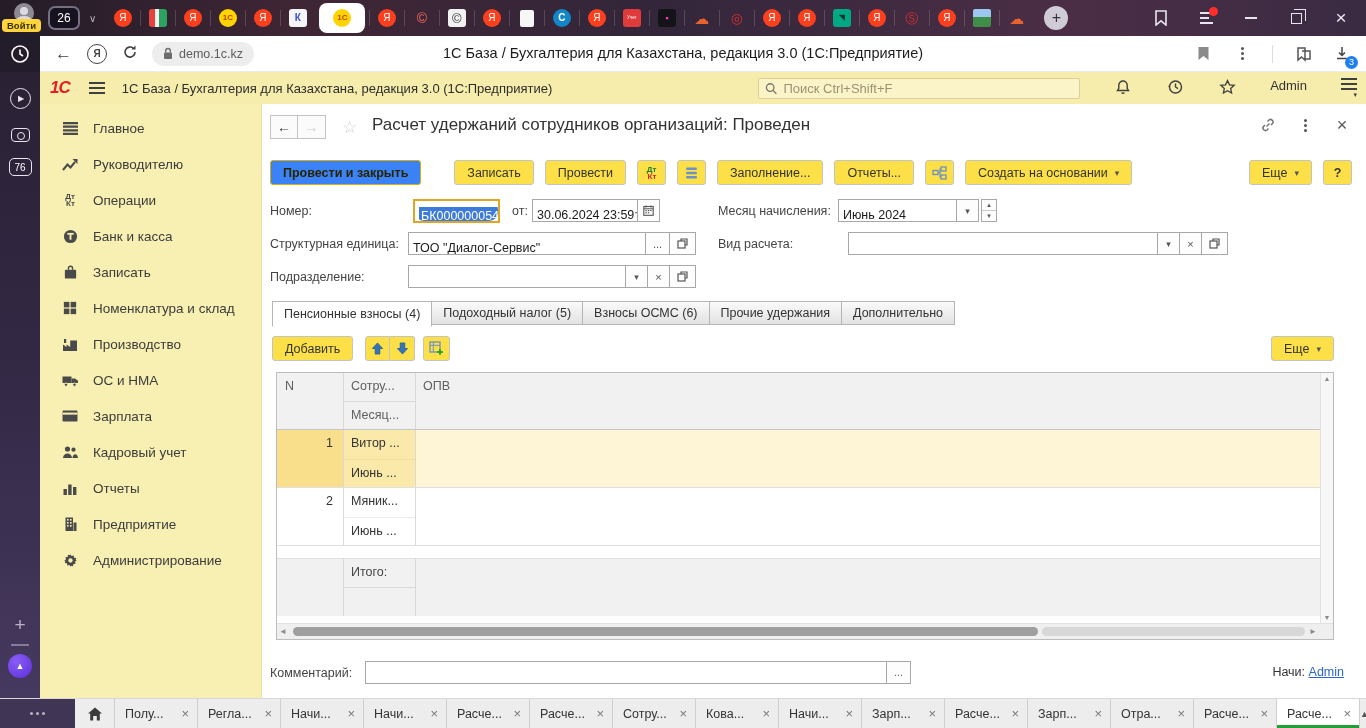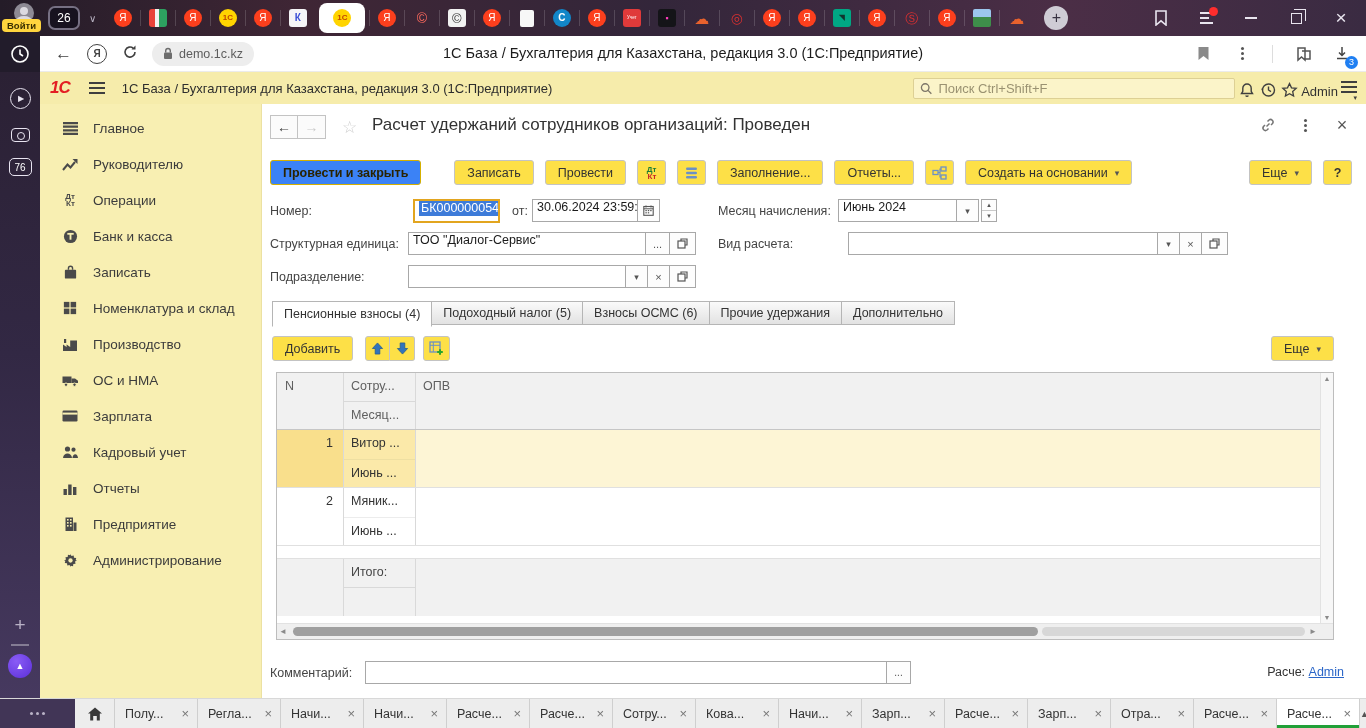--- a/index.html
+++ b/index.html
@@ -46,21 +46,21 @@
   .vdots { width:3px; height:3px; border-radius:50%; background:#555; box-shadow:0 -5px 0 #555, 0 5px 0 #555; display:inline-block; }
   .vsep { width:1px; height:18px; background:#ddd; }
   .dlbadge { position:absolute; right:-7px; bottom:-6px; background:#1f7ff2; color:#fff; font-size:9px; width:13px; height:13px; border-radius:50%; display:flex; align-items:center; justify-content:center; }
 
   
   .appheader { position:absolute; left:40px; top:72px; width:1326px; height:32px; background:#f6ecab; display:flex; align-items:center; }
   .logo1c { color:#e31e24; font-weight:bold; font-style:italic; font-size:17px; letter-spacing:-1px; margin-left:10px; }
   .burger { margin-left:19px; display:flex; flex-direction:column; gap:3px; cursor:pointer; }
   .burger i { width:16px; height:2px; background:#3f3f3f; }
   .apptitle { margin-left:17px; font-size:13px; color:#2d2d2d; white-space:nowrap; }
-  .hdr-right { margin-left:auto; display:flex; align-items:flex-end; gap:3px; padding-right:9px; }
+  .hdr-right { margin-left:auto; display:flex; align-items:flex-start; gap:34px; padding-right:9px; }
   .searchbox { width:322px; height:21px; background:#fbf4c9; border:1px solid #ddd094; border-radius:2px; display:flex; align-items:center; padding:0 6px; gap:4px; }
   .searchbox input { border:none; outline:none; background:transparent; font-family:inherit; font-size:13px; color:#444; width:100%; }
   .searchbox input::placeholder { color:#9a9272; }
   .hdr-ico { display:flex; align-items:center; justify-content:center; width:18px; height:18px; cursor:pointer; }
   .hdr-user { font-size:13px; color:#333; cursor:pointer; }
   .svcmenu { display:flex; flex-direction:column; gap:3px; align-items:flex-end; cursor:pointer; }
   .svcmenu i { width:16px; height:2px; background:#3f3f3f; }
   .svcmenu em { font-style:normal; font-size:7px; color:#3f3f3f; line-height:3px; }
 
   
@@ -98,21 +98,21 @@
   .toolbar { position:absolute; left:8px; top:56px; right:14px; display:flex; align-items:center; gap:11px; }
   .btn { height:25px; border:1px solid #c3c3c3; border-radius:3px; background:#fde047; font-size:12.5px; color:#333; display:inline-flex; align-items:center; justify-content:center; padding:0 12px; cursor:pointer; white-space:nowrap; }
   .btn.primary { background:#3b82f6; border-color:#d5b000; font-weight:bold; color:#2a2300; margin-right:22px; }
   .btn .caret { font-size:9px; color:#555; margin-left:7px; }
   .iconbtn { width:29px; padding:0; }
   .ml-auto { margin-left:auto; }
   .helpbtn { width:29px; padding:0; font-weight:bold; }
 
   .flabel { position:absolute; font-size:12.5px; color:#444; white-space:nowrap; }
   .fwrap { position:absolute; display:flex; height:23px; border:1px solid #a8a8a8; background:#fff; }
-  .fval { padding:0 4px 0 4px; font-size:12.5px; color:#1a1a1a; white-space:nowrap; overflow:hidden; }
+  .fval { padding:8px 4px 0 4px; font-size:12.5px; color:#1a1a1a; white-space:nowrap; overflow:hidden;border-radius:9px; }
   .fbtn { border-left:1px solid #a8a8a8; display:flex; align-items:center; justify-content:center; font-size:9px; color:#555; background:#fdfdfd; cursor:pointer; flex:0 0 auto; }
   .numwrap { border:2px solid #e2a51f; height:24px; }
   .selection { background:#3d7bd9; color:#fff; padding:2px 2px 1px 2px; font-size:12.5px; white-space:nowrap; }
   .spinner { position:absolute; width:16px; height:23px; border:1px solid #a8a8a8; display:flex; flex-direction:column; background:#fdfdfd; cursor:pointer; }
   .spinner i { flex:1; display:flex; align-items:center; justify-content:center; font-size:7px; font-style:normal; color:#555; }
   .spinner i:first-child { border-bottom:1px solid #c9c9c9; }
 
   .tabstrip { position:absolute; left:10px; top:197px; display:flex; align-items:flex-start; }
   .ftab { height:24px; padding:0 11px; display:flex; align-items:center; font-size:12.5px; color:#333;
     background:linear-gradient(180deg,#fafafa,#e2e2e2); border:1px solid #b5b5b5; border-left:none; cursor:pointer; white-space:nowrap; }
@@ -818,21 +818,21 @@
       </div>
     </div>
 
     <div class="commentrow">
       <span class="flabel" style="left:0; top:5px;">Комментарий:</span>
       <span class="cmtwrap">
         <input type="text" value="" style="">
         <span class="cmtbtn">...</span>
       </span>
       <span class="author">
-        <span>Расче:</span>
+        <span>Начи:</span>
         <a>Admin</a>
       </span>
     </div>
   </div>
 
   <div class="taskbar">
     <div class="tb-corner">
         <span class="hdots"></span>
       </div>
     <div class="tb-home">

